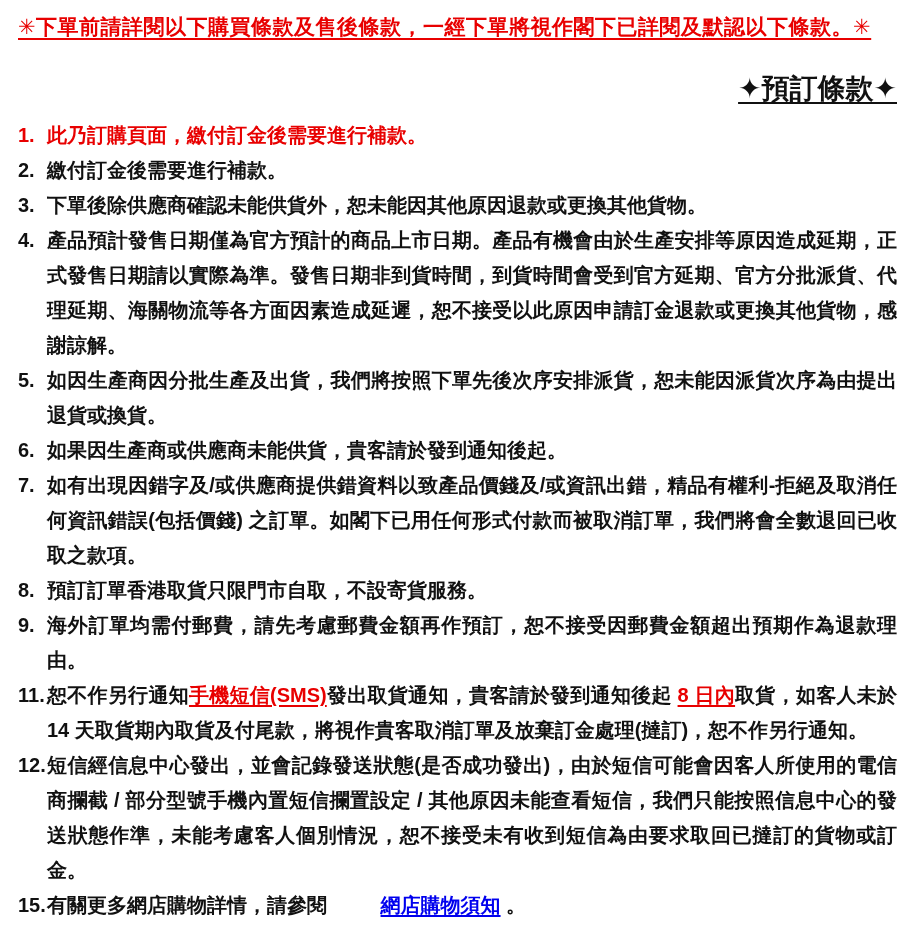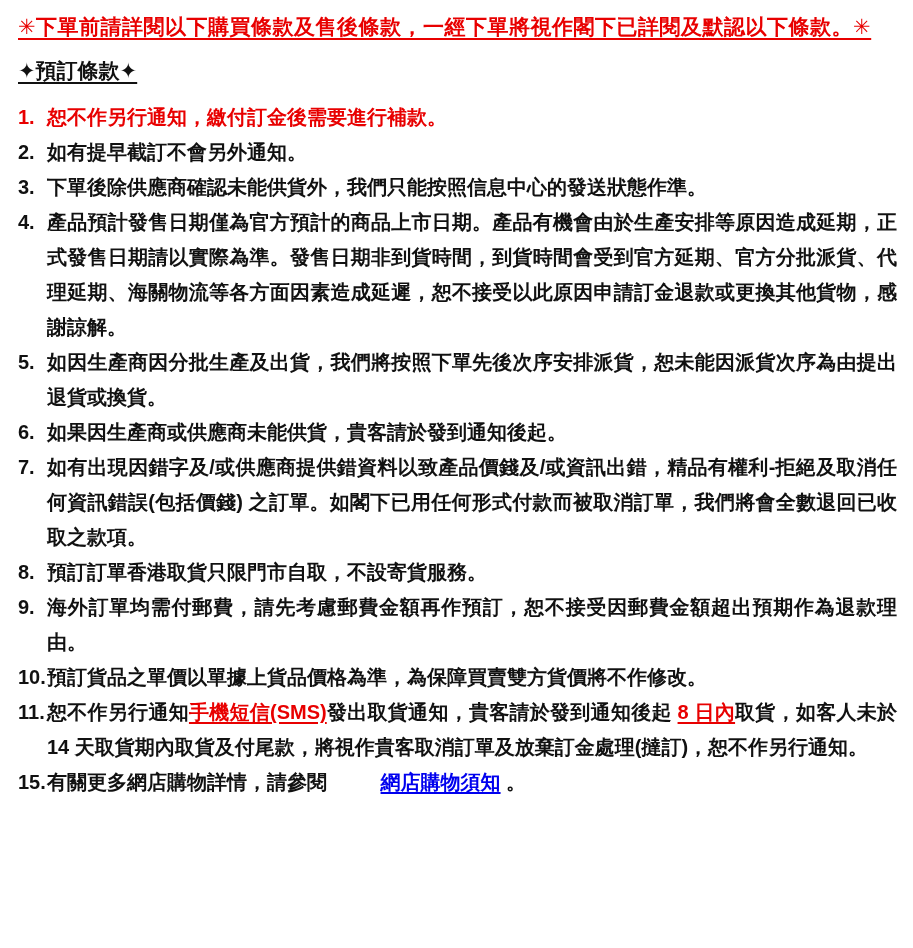--- a/index.html
+++ b/index.html
@@ -24,24 +24,25 @@
   .notice {
     font-size: 21px;
     line-height: 30px;
     color: var(--red, #e80000);
     text-decoration: underline;
     text-decoration-thickness: 2px;
     text-underline-offset: 4px;
     letter-spacing: 0.5px;
   }
   .section-title {
-    margin-top: 14px;
-    font-size: 21px;
+    margin-top: 32px;
+    font-size: 28px;
     line-height: 30px;
     color: var(--black, #111111);
+    text-align: right;
   }
   .section-title span {
     text-decoration: underline;
     text-decoration-thickness: 2px;
     text-underline-offset: 4px;
   }
   .terms {
     margin-top: 14px;
   }
   .term {
@@ -83,29 +84,29 @@
 <div class="page">
   <div class="notice">✳下單前請詳閱以下購買條款及售後條款，一經下單將視作閣下已詳閱及默認以下條款。✳</div>
 
   <div class="section-title">
     <span>✦預訂條款✦</span>
   </div>
 
   <div class="terms">
       <div class="term red">
         <span class="term-num">1.</span>
-        <span class="term-text"><span>恕不作另行通知，繳付訂金後需要進行補款。</span></span>
+        <span class="term-text"><span>此乃訂購頁面，繳付訂金後需要進行補款。</span></span>
       </div>
       <div class="term">
         <span class="term-num">2.</span>
-        <span class="term-text"><span>如有提早截訂不會另外通知。</span></span>
+        <span class="term-text"><span>繳付訂金後需要進行補款。</span></span>
       </div>
       <div class="term">
         <span class="term-num">3.</span>
-        <span class="term-text"><span>下單後除供應商確認未能供貨外，我們只能按照信息中心的發送狀態作準。</span></span>
+        <span class="term-text"><span>下單後除供應商確認未能供貨外，恕未能因其他原因退款或更換其他貨物。</span></span>
       </div>
       <div class="term">
         <span class="term-num">4.</span>
         <span class="term-text"><span>產品預計發售日期僅為官方預計的商品上市日期。產品有機會由於生產安排等原因造成延期，正式發售日期請以實際為準。發售日期非到貨時間，到貨時間會受到官方延期、官方分批派貨、代理延期、海關物流等各方面因素造成延遲，恕不接受以此原因申請訂金退款或更換其他貨物，感謝諒解。</span></span>
       </div>
       <div class="term">
         <span class="term-num">5.</span>
         <span class="term-text"><span>如因生產商因分批生產及出貨，我們將按照下單先後次序安排派貨，恕未能因派貨次序為由提出退貨或換貨。</span></span>
       </div>
       <div class="term">
@@ -118,25 +119,25 @@
       </div>
       <div class="term">
         <span class="term-num">8.</span>
         <span class="term-text"><span>預訂訂單香港取貨只限門市自取，不設寄貨服務。</span></span>
       </div>
       <div class="term">
         <span class="term-num">9.</span>
         <span class="term-text"><span>海外訂單均需付郵費，請先考慮郵費金額再作預訂，恕不接受因郵費金額超出預期作為退款理由。</span></span>
       </div>
       <div class="term">
-        <span class="term-num">10.</span>
-        <span class="term-text"><span>預訂貨品之單價以單據上貨品價格為準，為保障買賣雙方貨價將不作修改。</span></span>
+        <span class="term-num">11.</span>
+        <span class="term-text"><span>恕不作另行通知</span><span class="red-underline">手機短信(SMS)</span><span>發出取貨通知，貴客請於發到通知後起 </span><span class="red-underline">8 日內</span><span>取貨，如客人未於 14 天取貨期內取貨及付尾款，將視作貴客取消訂單及放棄訂金處理(撻訂)，恕不作另行通知。</span></span>
       </div>
       <div class="term">
-        <span class="term-num">11.</span>
-        <span class="term-text"><span>恕不作另行通知</span><span class="red-underline">手機短信(SMS)</span><span>發出取貨通知，貴客請於發到通知後起 </span><span class="red-underline">8 日內</span><span>取貨，如客人未於 14 天取貨期內取貨及付尾款，將視作貴客取消訂單及放棄訂金處理(撻訂)，恕不作另行通知。</span></span>
+        <span class="term-num">12.</span>
+        <span class="term-text"><span>短信經信息中心發出，並會記錄發送狀態(是否成功發出)，由於短信可能會因客人所使用的電信商攔截 / 部分型號手機內置短信攔置設定 / 其他原因未能查看短信，我們只能按照信息中心的發送狀態作準，未能考慮客人個別情況，恕不接受未有收到短信為由要求取回已撻訂的貨物或訂金。</span></span>
       </div>
       <div class="term">
         <span class="term-num">15.</span>
         <span class="term-text"><span>有關更多網店購物詳情，請參閱 </span><a class="link" href="#">網店購物須知</a><span> 。</span></span>
       </div>
     </div>
 </div>
 
 </body></html>

